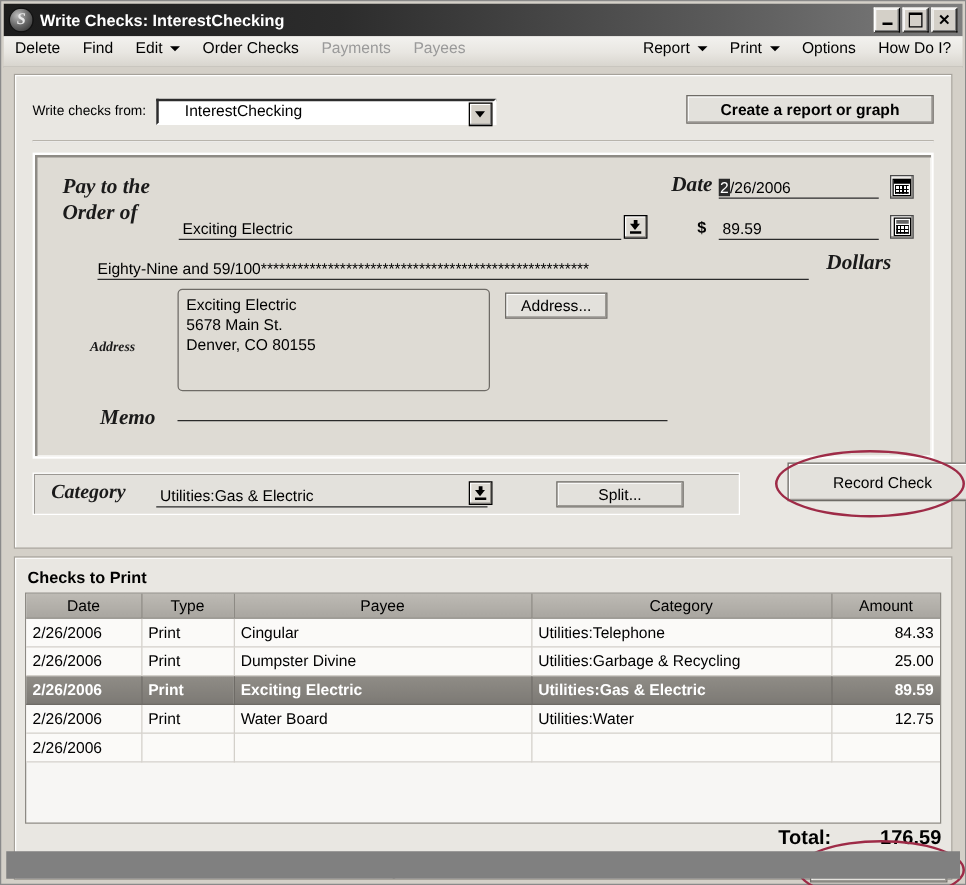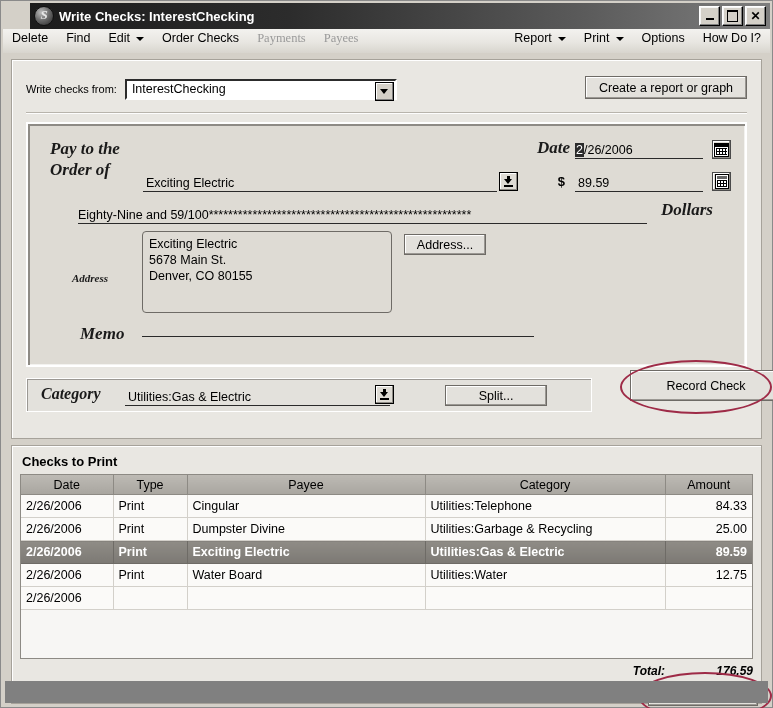--- a/index.html
+++ b/index.html
@@ -13,21 +13,21 @@
   .window{
     position:absolute;left:0;top:0;width:773px;height:708px;
     background:#d4d0c8;
     box-sizing:border-box;
     border:1px solid #8a8a8a;
   }
   
   .titlebar{
     position:absolute;left:2px;top:2px;right:2px;height:26px;
     background:linear-gradient(to right,#1c1c1c 0%,#2c2c2c 35%,#5b5b5b 75%,#7e7e7e 100%);
-    display:flex;align-items:center;margin-left:27px;
+    display:flex;align-items:center;
   }
   .app-icon{
     width:18px;height:18px;margin-left:4px;margin-right:5px;
     border-radius:50%;
     background:radial-gradient(circle at 35% 30%,#bdbdbd 0%,#6d6d6d 45%,#242424 100%);
     border:1px solid #111;
     position:relative;flex:none;
   }
   .app-icon:after{
     content:"S";position:absolute;left:0;right:0;top:-1px;
@@ -56,21 +56,21 @@
   .menubar{
     position:absolute;left:2px;top:28px;right:2px;height:24px;
     background:linear-gradient(to bottom,#f3f2ef 0%,#e8e6e1 55%,#d8d5ce 100%);
     border-bottom:1px solid #9a9a9a;
     display:flex;align-items:flex-start;
   }
   .menu-item{
     padding:2px 9px;font-size:12.5px;white-space:nowrap;cursor:default;color:#000;
     display:flex;align-items:center;gap:4px;
   }
-  .menu-item.disabled{color:#9a9a9a;font-family:Liberation Serif, serif;}
+  .menu-item.disabled{color:#9a9a9a;}
   .caret{
     width:0;height:0;border-left:4px solid transparent;border-right:4px solid transparent;
     border-top:4px solid #000;display:inline-block;margin-left:2px;position:relative;top:1px;
   }
   .menu-spacer{flex:1;}
   
   .client{
     position:absolute;left:2px;top:52px;right:2px;bottom:2px;
     background:#d4d0c8;
   }
@@ -85,40 +85,40 @@
     display:flex;align-items:center;
   }
   .lbl-from{font-size:11px;margin-right:8px;white-space:nowrap;}
   .combo{
     width:272px;height:21px;background:#fff;
     border:2px inset #a0a0a0;
     border-top-color:#808080;border-left-color:#808080;
     border-right-color:#ffffff;border-bottom-color:#ffffff;
     display:flex;align-items:center;position:relative;box-sizing:border-box;
   }
-  .combo-text{padding-left:5px;font-size:12.5px;}
+  .combo-text{padding-left:21px;font-size:12.5px;}
   .combo-btn{
     position:absolute;right:1px;top:1px;width:17px;height:17px;
     background:#d4d0c8;border:1px solid #000;
     box-shadow:inset -1px -1px 0 #808080, inset 1px 1px 0 #fff;
     display:flex;align-items:center;justify-content:center;
   }
   .arrow-dn{
     width:0;height:0;border-left:4px solid transparent;border-right:4px solid transparent;
     border-top:5px solid #000;
   }
   .btn{
     background:#e3e1dc;border:1px solid #6e6b66;
     box-shadow:inset -1px -1px 0 #9b9893, inset 1px 1px 0 #ffffff;
     font-size:12.5px;font-family:"Liberation Sans",sans-serif;
     display:flex;align-items:center;justify-content:center;
     cursor:default;color:#000;box-sizing:border-box;
   }
   .btn-report{
-    position:absolute;right:0;top:0;width:162px;height:23px;
+    position:absolute;right:0;top:0;width:198px;height:23px;font-weight:bold;
   }
   .hr-line{
     position:absolute;left:14px;right:14px;top:52px;height:1px;
     background:#b8b4ac;border-bottom:1px solid #fdfdfd;
   }
   
   .check{
     position:absolute;left:14px;top:62px;right:14px;height:245px;
     background:#dedbd4;
     border:2px solid #ffffff;
@@ -255,21 +255,21 @@
   table.tbl td:last-child{border-right:none;}
   td.c-date{text-align:left;}
   td.c-amount{text-align:right;}
   tr.sel-row td{
     background:linear-gradient(to bottom,#8f8c86 0%,#7c7974 100%);
     color:#fff;font-weight:bold;border-right-color:#6e6b66;border-bottom-color:#6e6b66;
   }
   .total-row{
     position:absolute;right:8px;top:216px;width:300px;height:18px;
     display:flex;align-items:center;justify-content:flex-end;
-    font-size:12px;font-weight:bold;font-style:italic;
+    font-size:16px;font-weight:bold;
   }
   .total-lbl{margin-right:22px;}
   .total-val{width:66px;text-align:right;}
   .endbal{
     position:absolute;left:0;right:0;top:238px;height:24px;
     display:flex;align-items:center;font-size:12.5px;
   }
   .eb-lbl{position:absolute;left:268px;}
   .eb-val{position:absolute;left:408px;}
   .btn-print{position:absolute;left:636px;top:236px;width:110px;height:24px;}

